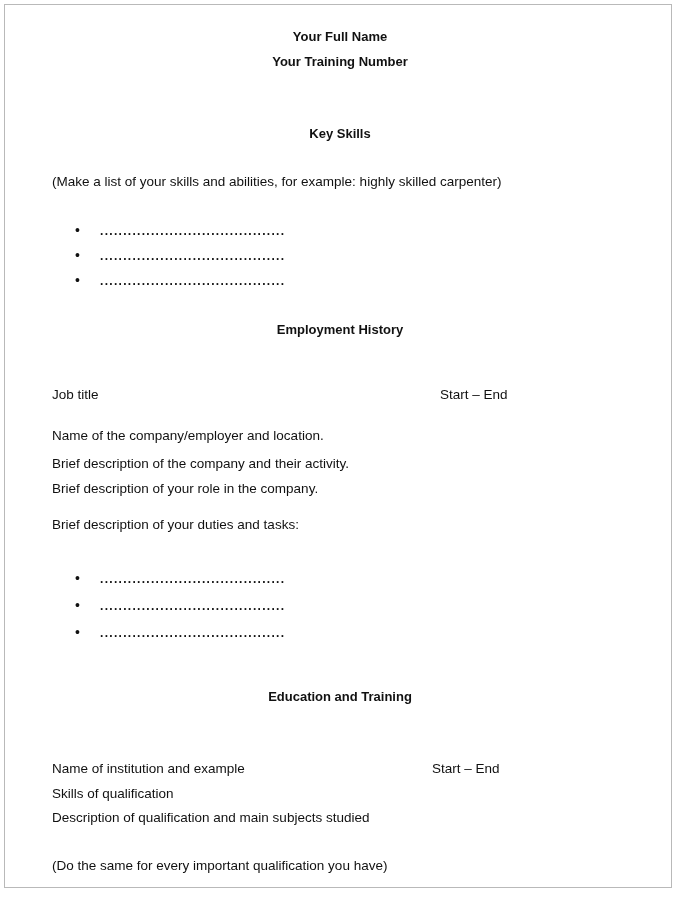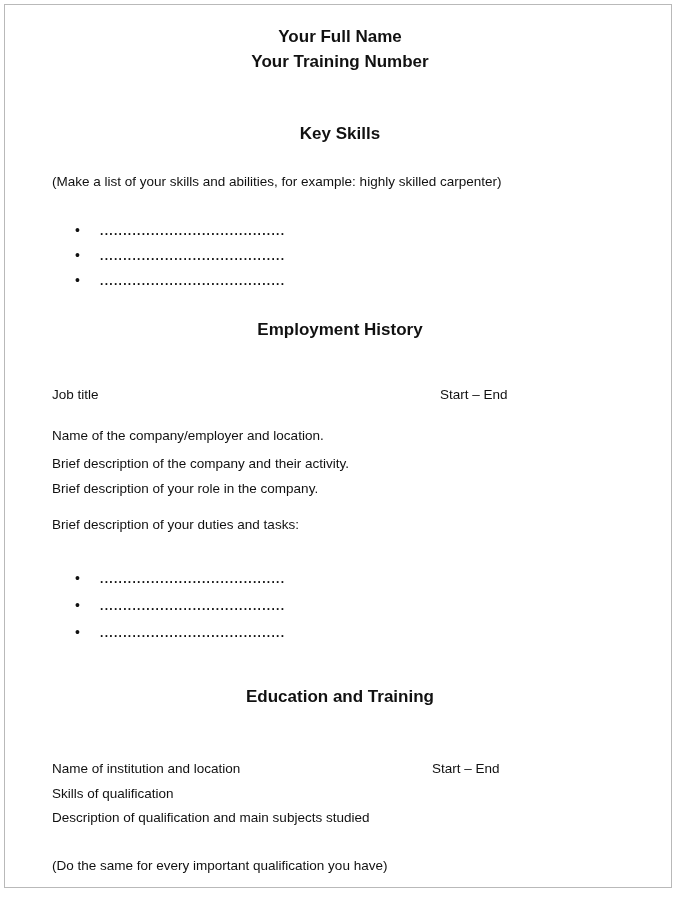--- a/index.html
+++ b/index.html
@@ -27,21 +27,21 @@
     border: 1px solid #b9b9b9;
     box-sizing: border-box;
     pointer-events: none;
   }
   .abs { position: absolute; }
   .center-line {
     left: 0;
     right: 0;
     text-align: center;
     font-weight: bold;
-    font-size: 17px;
+    font-size: 13px;
   }
   .body-line {
     left: 52px;
     right: 40px;
   }
   .row {
     left: 52px;
     right: 36px;
   }
   .tab-col-employment {
@@ -121,20 +121,20 @@
       <span class="bullet">•</span><span class="dots">........................................</span>
     </li>
     <li>
       <span class="bullet">•</span><span class="dots">........................................</span>
     </li>
   </ul>
 
   <div class="abs center-line" style="top:689px">Education and Training</div>
 
   <div class="abs row" style="top:761px">
-    <span>Name of institution and location</span>
+    <span>Name of institution and example</span>
     <span class="tab-col-education">Start – End</span>
   </div>
 
   <div class="abs body-line" style="top:786px">Skills of qualification</div>
   <div class="abs body-line" style="top:810px">Description of qualification and main subjects studied</div>
   <div class="abs body-line" style="top:858px">(Do the same for every important qualification you have)</div>
 </div>
 
 </body></html>

